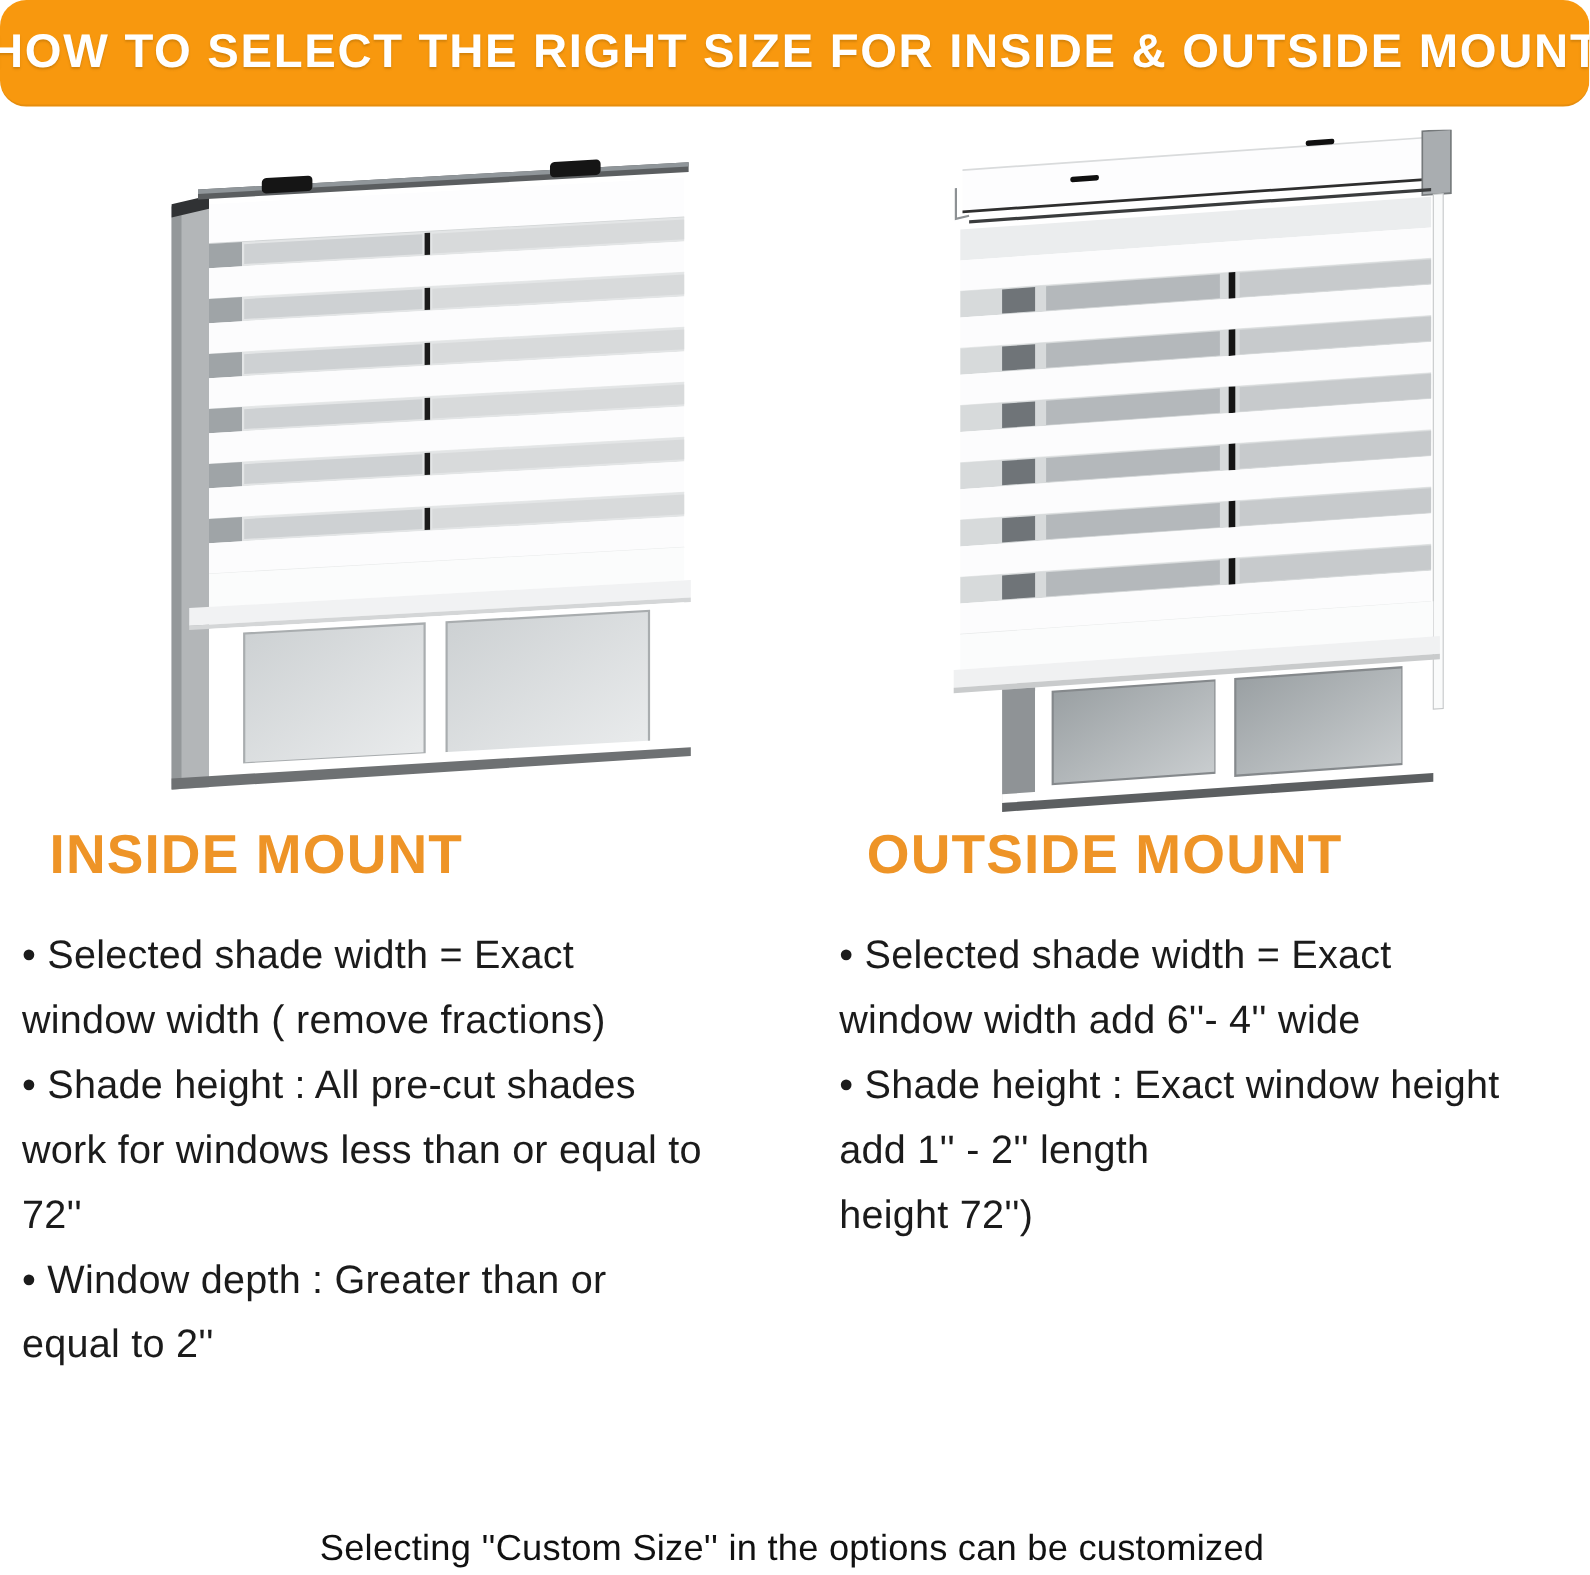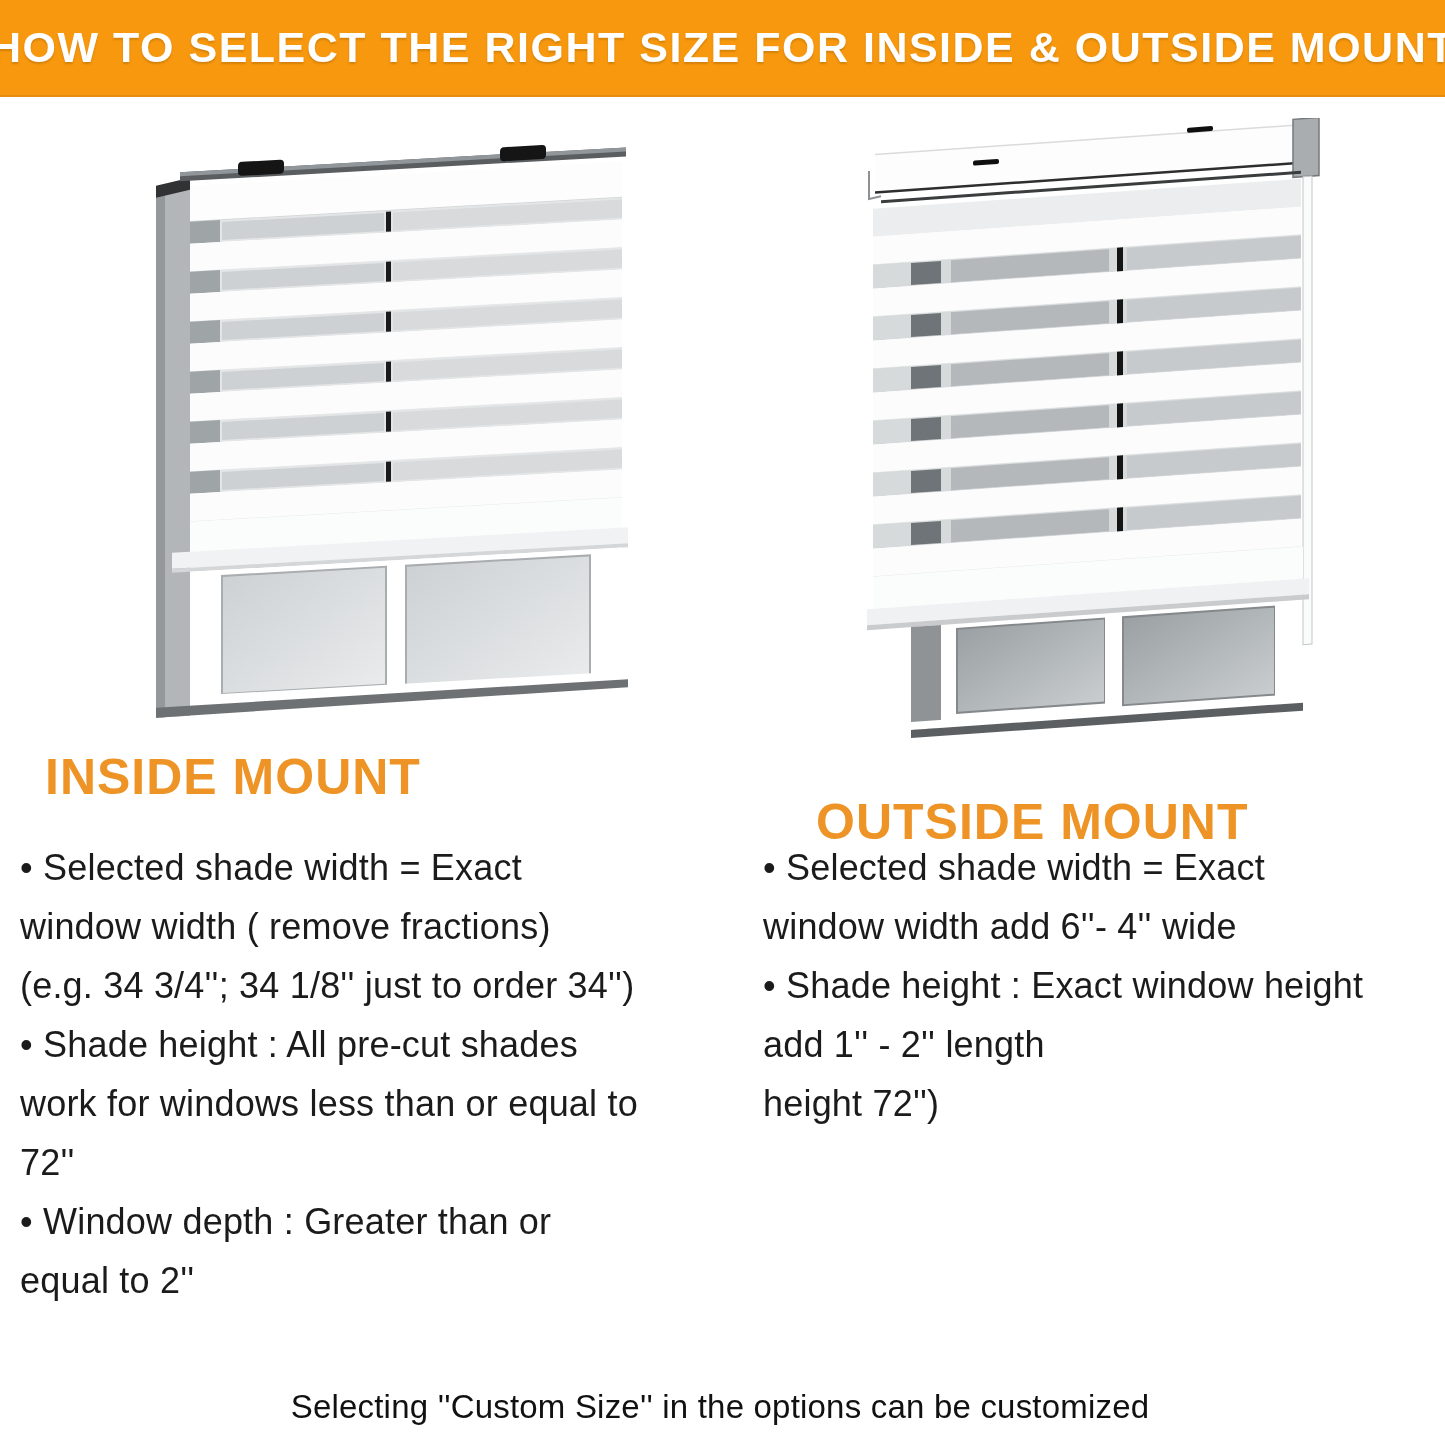--- a/index.html
+++ b/index.html
@@ -5,34 +5,35 @@
   html,body{margin:0;padding:0;}
   body{
     width:1445px;height:1432px;position:relative;overflow:hidden;
     background:#ffffff;
     font-family:"Liberation Sans","DejaVu Sans",sans-serif;
   }
   .banner{
     position:absolute;left:0;top:0;width:1445px;height:95px;
     display:flex;align-items:center;justify-content:center;
     border-bottom:2px solid rgba(0,0,0,0.07);
+    border-radius:24px;
   }
   .banner-title{
     color:#ffffff;font-weight:bold;font-size:43px;letter-spacing:1.5px;
     white-space:nowrap;text-shadow:0 2px 2px rgba(125,80,0,0.30);
   }
   .illus{position:absolute;}
   #illus-inside{left:150px;top:138px;}
   #illus-outside{left:855px;top:118px;}
   .mount-heading{
     position:absolute;font-size:50px;font-weight:bold;letter-spacing:1px;
     white-space:nowrap;
   }
   #heading-inside{left:45px;top:748px;}
-  #heading-outside{left:816px;top:748px;margin-top:45px;}
+  #heading-outside{left:788px;top:748px;}
   .bullet-block{
     position:absolute;font-size:36px;line-height:59px;color:#1b1b1b;
     letter-spacing:0.2px;white-space:nowrap;
   }
   #bullets-inside{left:20px;top:838px;}
   #bullets-outside{left:763px;top:838px;}
   .tline{height:59px;}
   .footer-note{
     position:absolute;left:0;top:1388px;width:1440px;text-align:center;
     font-size:33px;color:#111111;letter-spacing:0.2px;
@@ -151,21 +152,20 @@
     <rect x="56" y="592" width="392" height="8" fill="#5c5f61"></rect>
   </g>
 </svg>
 
 <div class="mount-heading" id="heading-inside" style="color: rgb(238, 148, 39);">INSIDE MOUNT</div>
 <div class="mount-heading" id="heading-outside" style="color: rgb(238, 148, 39);">OUTSIDE MOUNT</div>
 
 <div class="bullet-block" id="bullets-inside" style="color: rgb(27, 27, 27);">
     <div class="tline">• Selected shade width = Exact</div>
     <div class="tline">window width ( remove fractions)</div>
-    <div class="tline">(e.g. 34 3/4''; 34 1/8'' just to order 34'')</div>
     <div class="tline">• Shade height : All pre-cut shades</div>
     <div class="tline">work for windows less than or equal to</div>
     <div class="tline">72''</div>
     <div class="tline">• Window depth : Greater than or</div>
     <div class="tline">equal to 2''</div>
   </div>
 <div class="bullet-block" id="bullets-outside" style="color: rgb(27, 27, 27);">
     <div class="tline">• Selected shade width = Exact</div>
     <div class="tline">window width add 6''- 4'' wide</div>
     <div class="tline">• Shade height : Exact window height</div>

